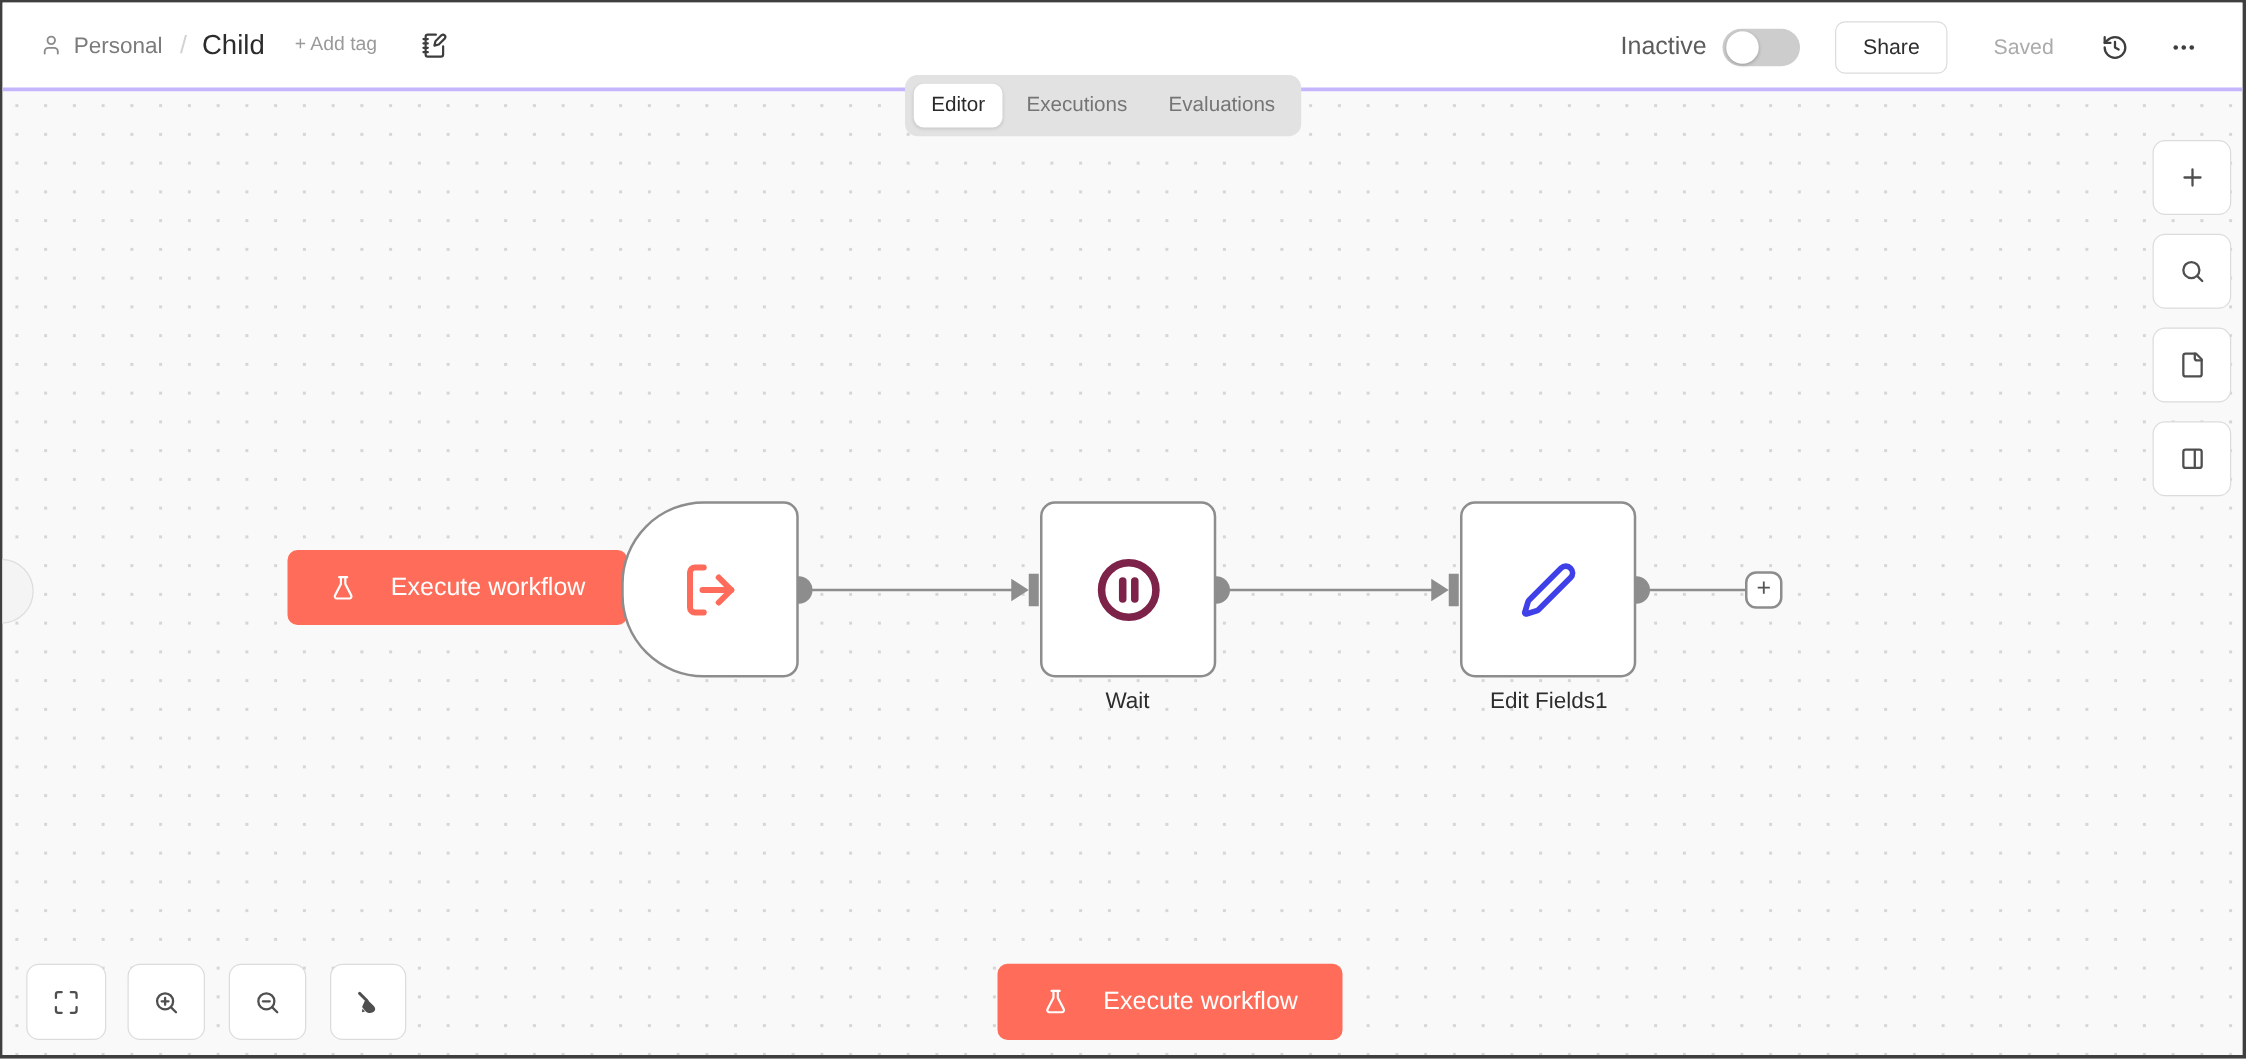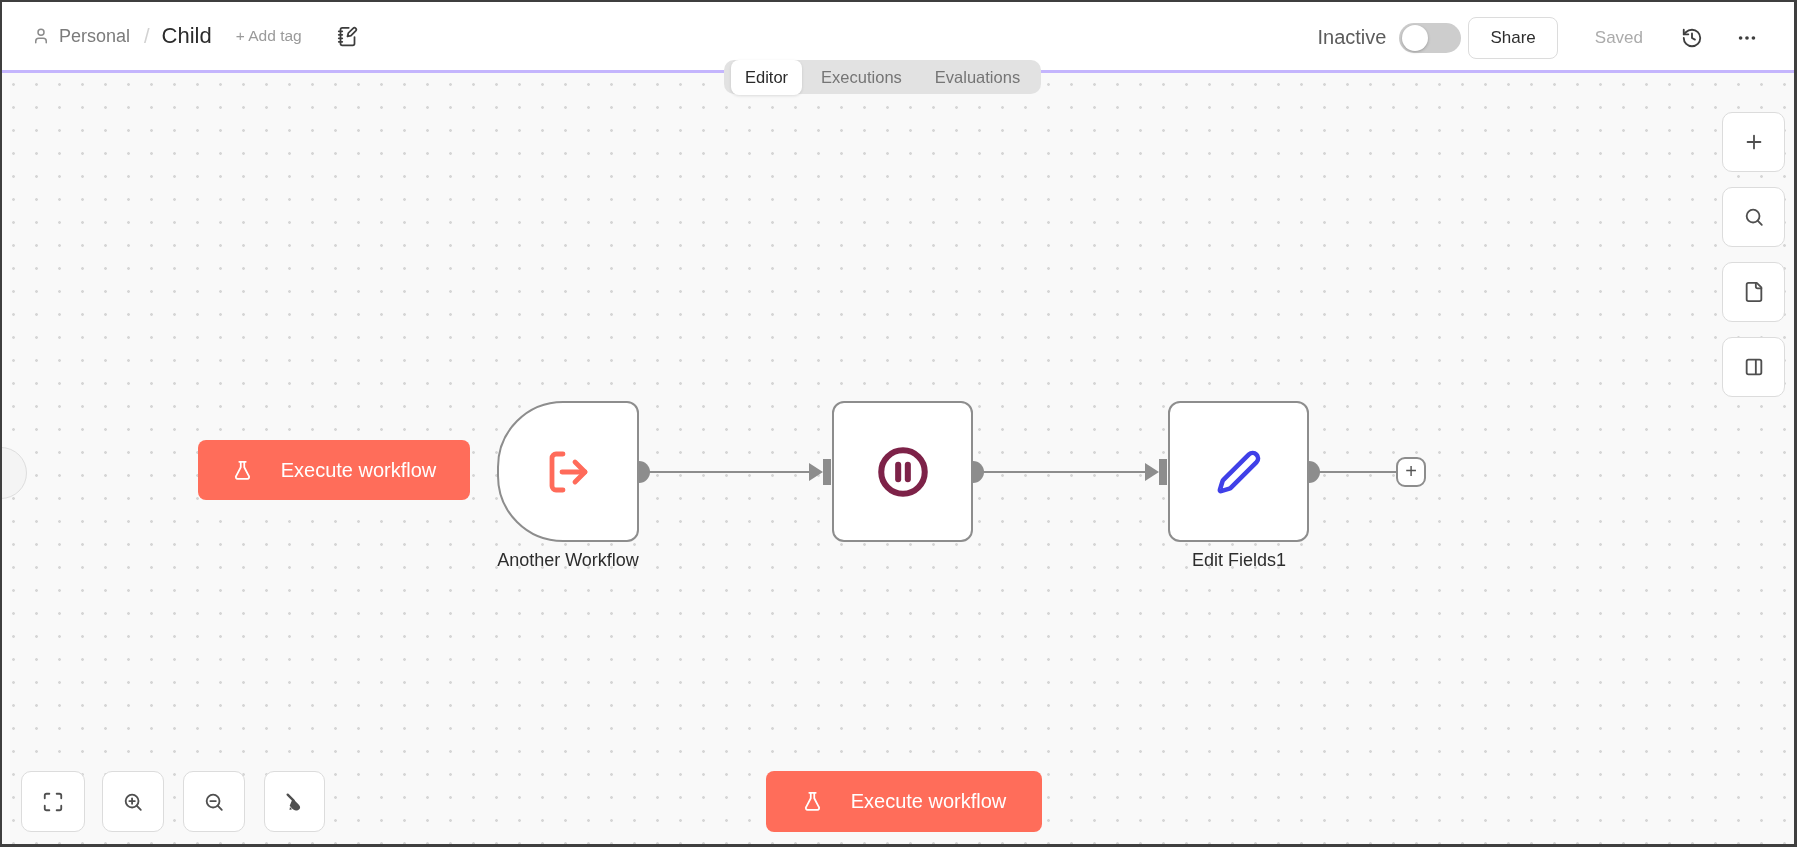--- a/index.html
+++ b/index.html
@@ -22,47 +22,47 @@
   .crumb-project { font-size:18px; color:#7b7b7b; }
   .crumb-sep { font-size:20px; color:#d2d2d2; margin-left:14px; }
   .wf-title { font-size:22px; color:#2c2c2c; font-weight:500; margin-left:12px; }
   .add-tag { font-size:15.5px; color:#9a9a9a; margin-left:24px; cursor:pointer; }
   .note-icon { color:#3d3d3d; margin-left:35px; display:flex; cursor:pointer; }
 
   .header-right { position:absolute; right:36px; top:0; height:71px; display:flex; align-items:center; }
   .inactive-label { font-size:20px; color:#5c5c5c; }
   .toggle { position:relative; width:62px; height:30px; border-radius:15px; background:#cdcdcd; margin-left:13px; cursor:pointer; }
   .toggle .knob { position:absolute; left:3px; top:2px; width:26px; height:26px; border-radius:50%; background:#fff; box-shadow:0 1px 3px rgba(0,0,0,.25); }
-  .share-btn { margin-left:7px; padding:10px 21px; font-size:17px; color:#2e2e2e; background:#fff; border:1px solid #dcdcdc; border-radius:8px; cursor:pointer; }
+  .share-btn { margin-left:28px; padding:10px 21px; font-size:17px; color:#2e2e2e; background:#fff; border:1px solid #dcdcdc; border-radius:8px; cursor:pointer; }
   .saved-label { font-size:17px; color:#ababab; margin-left:37px; }
   .history-btn { margin-left:38px; color:#3e3e3e; display:flex; cursor:pointer; }
   .more-btn { margin-left:33px; color:#3e3e3e; display:flex; cursor:pointer; }
 
   
   .tabbar {
-    position:absolute; left:722px; top:58px; height:34px; z-index:10;
+    position:absolute; left:722px; top:58px; height:49px; z-index:10;
     background:#e2e2e2; border-radius:10px; display:flex; align-items:center; padding:0 7px; gap:5px;
   }
   .tab { font-size:16.5px; color:#757575; padding:8px 14px; border-radius:8px; white-space:nowrap; cursor:pointer; }
   .tab.active { background:#fff; color:#2a2a2a; box-shadow:0 1px 3px rgba(0,0,0,.12); }
 
   
   .canvas {
     position:absolute; top:71px; left:0; right:0; bottom:0; background:#f9f9f9;
     background-image:radial-gradient(circle, #d6d6d6 1.3px, transparent 1.5px);
     background-size:23px 23px;
   }
 
   .side-handle { position:absolute; left:-27px; top:374px; width:52px; height:52px; border-radius:50%;
     background:#f4f4f4; border:1px solid #dedede; }
 
   .exec-btn {
     position:absolute; display:flex; align-items:center; justify-content:center; gap:28px;
     background:#ff6d5a; color:#fff; border:none; border-radius:8px;
-    font-size:20px; font-weight:500; font-family:inherit; cursor:pointer;
+    font-size:20px; font-weight:500; font-family:inherit; cursor:pointer;margin-left:32px;
   }
   .exec-btn.canvas-pos { left:196px; top:367px; width:272px; height:60px; }
   .exec-btn.bottom-pos { left:764px; top:698px; width:276px; height:61px; }
 
   .node {
     position:absolute; width:141px; height:141px; background:#fff;
     border:2.5px solid #8d8d8d; border-radius:12px;
     display:flex; align-items:center; justify-content:center; cursor:pointer;
   }
   .node.trigger { left:495px; top:328px; width:142px; border-radius:66px 12px 12px 66px; }
@@ -202,21 +202,23 @@
         </svg>
     </div>
 
     <div class="node edit">
       <svg width="46" height="46" viewBox="0 0 24 24" fill="none" stroke="#4040e8" stroke-width="2.4" stroke-linecap="round" stroke-linejoin="round">
           <path d="M21.17 6.81a2.82 2.82 0 0 0-3.98-3.99L3.84 16.17a2 2 0 0 0-.5.83l-1.32 4.35a.5.5 0 0 0 .62.62l4.35-1.32a2 2 0 0 0 .83-.5Z"></path>
         </svg>
     </div>
 
     <div class="node-label label-trigger">
-      <div>Another Workflow</div>
+    </div>
+    <div class="node-label label-wait">
+      <div>Wait</div>
     </div>
     <div class="node-label label-edit">
       <div>Edit Fields1</div>
     </div>
 
     <div class="sq-btn bl bl1">
       <svg width="22" height="22" viewBox="0 0 24 24" fill="none" stroke="currentColor" stroke-width="2" stroke-linecap="round" stroke-linejoin="round">
           <path d="M8 3H5a2 2 0 0 0-2 2v3"></path>
           <path d="M16 3h3a2 2 0 0 1 2 2v3"></path>
           <path d="M8 21H5a2 2 0 0 1-2-2v-3"></path>

